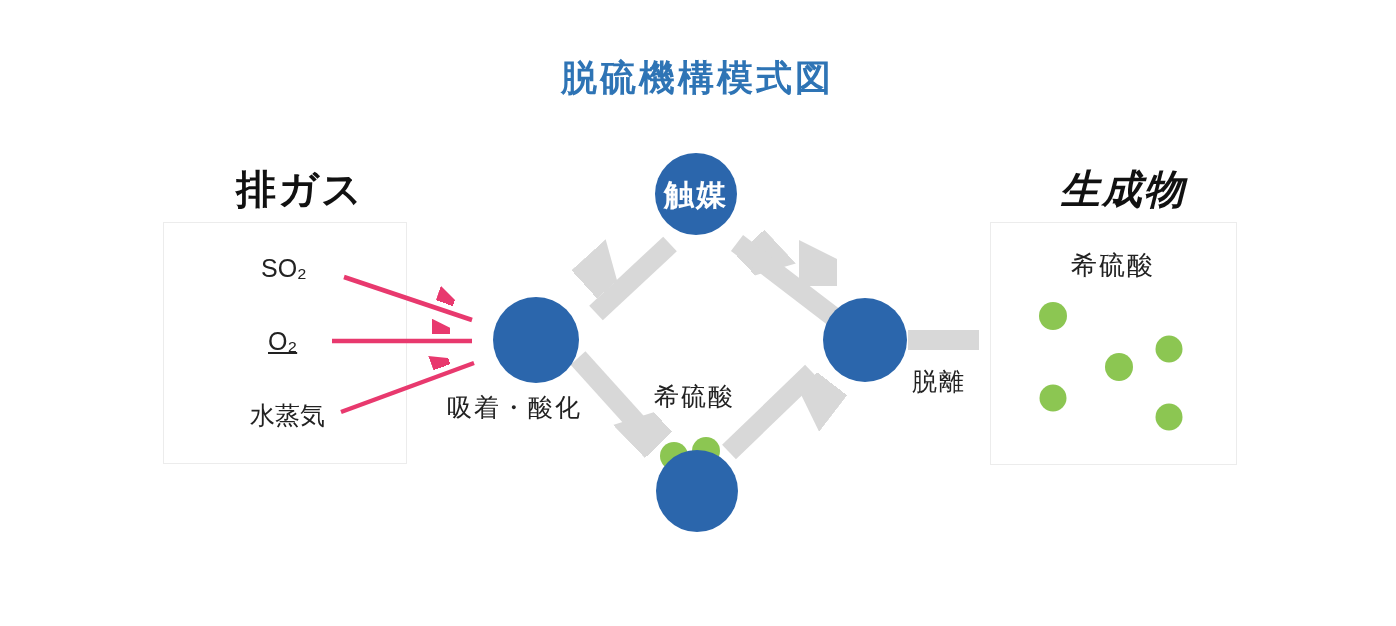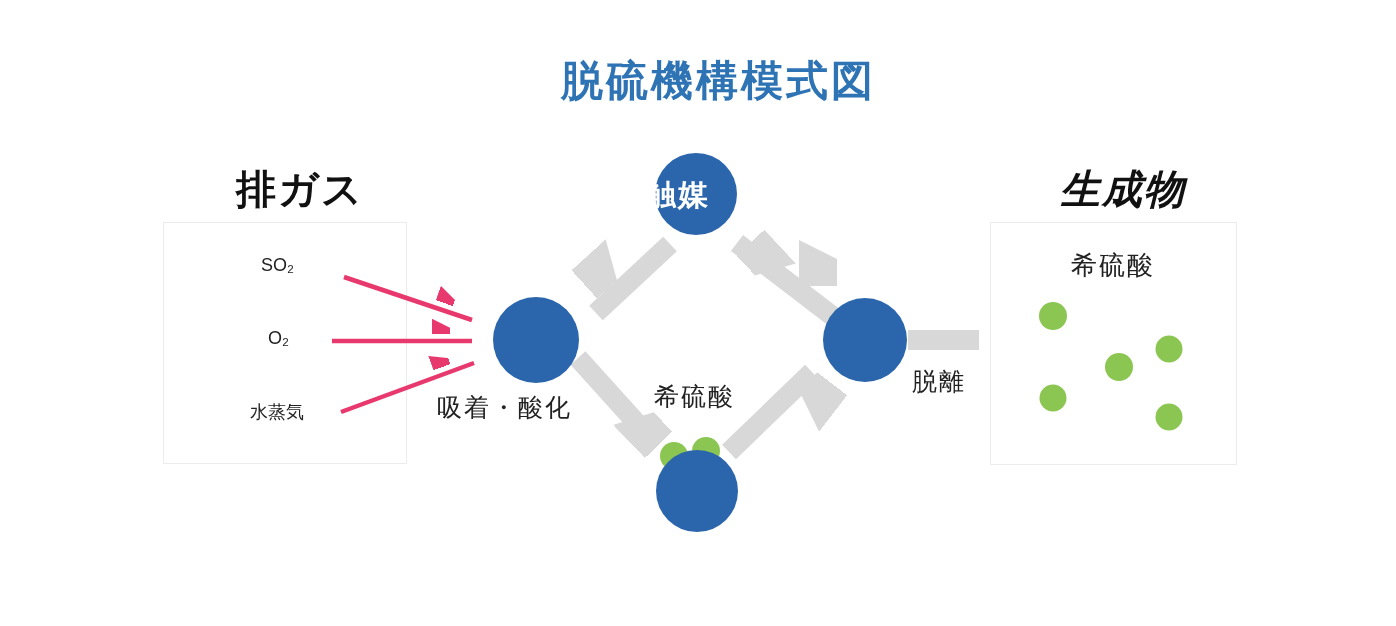--- a/index.html
+++ b/index.html
@@ -20,45 +20,45 @@
   .stage{
     position:relative;
     width:1396px;height:626px;
     background:var(--background);
     overflow:hidden;
   }
   .layer-svg{position:absolute;left:0;top:0;}
   .label{position:absolute;white-space:nowrap;line-height:1;color:var(--body-text);}
   .diagram-title{
     left:561px;top:60px;
-    font-size:42px;font-weight:bold;letter-spacing:3px;
+    font-size:36px;font-weight:bold;letter-spacing:3px;
     color:var(--title-blue);
   }
   .panel-heading{
     font-size:40px;font-weight:bold;letter-spacing:2px;
     color:var(--heading-text);
   }
   .exhaust-heading{left:236px;top:169px;}
   .product-heading{left:1060px;top:169px;font-style:italic;}
   .panel-box{
     position:absolute;border:1px solid var(--box-border);
     background:transparent;
   }
   .exhaust-box{left:163px;top:222px;width:244px;height:242px;}
   .product-box{left:990px;top:222px;width:247px;height:243px;}
-  .gas-item{font-size:18px;}
+  .gas-item{font-size:25px;}
   .gas-so2{left:261px;top:256px;}
-  .gas-o2{left:268px;top:329px;}
+  .gas-o2{left:268px;top:329px;text-decoration:underline;}
   .gas-h2o{left:242px;top:403px;margin-left:8px;}
   .cycle-label{font-size:25px;letter-spacing:2px;}
-  .adsorption-label{left:437px;top:395px;}
+  .adsorption-label{left:447px;top:395px;}
   .acid-label{left:654px;top:384px;}
   .desorption-label{left:912px;top:369px;}
   .catalyst-label{
-    left:646px;top:180px;width:100px;
+    left:646px;top:180px;width:100px;text-align:center;
     font-size:30px;font-weight:bold;letter-spacing:2px;
     color:var(--catalyst-text);
   }
   .product-substance{left:1071px;top:252px;font-size:26px;letter-spacing:2px;}
 </style>
 </head>
 <body>
 
 <div class="stage">
 

